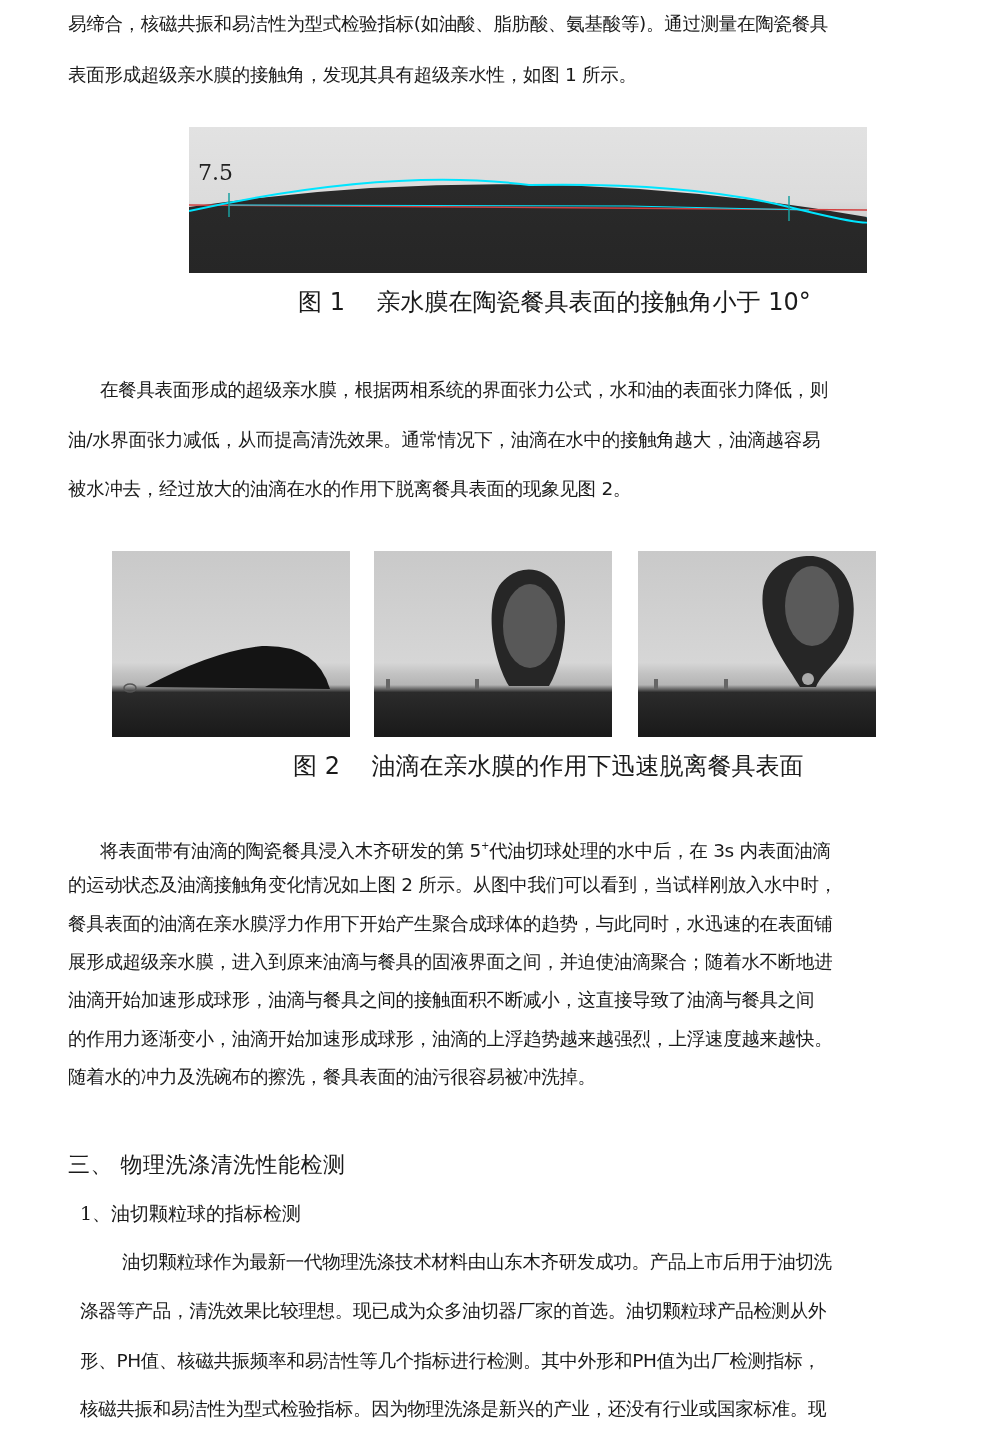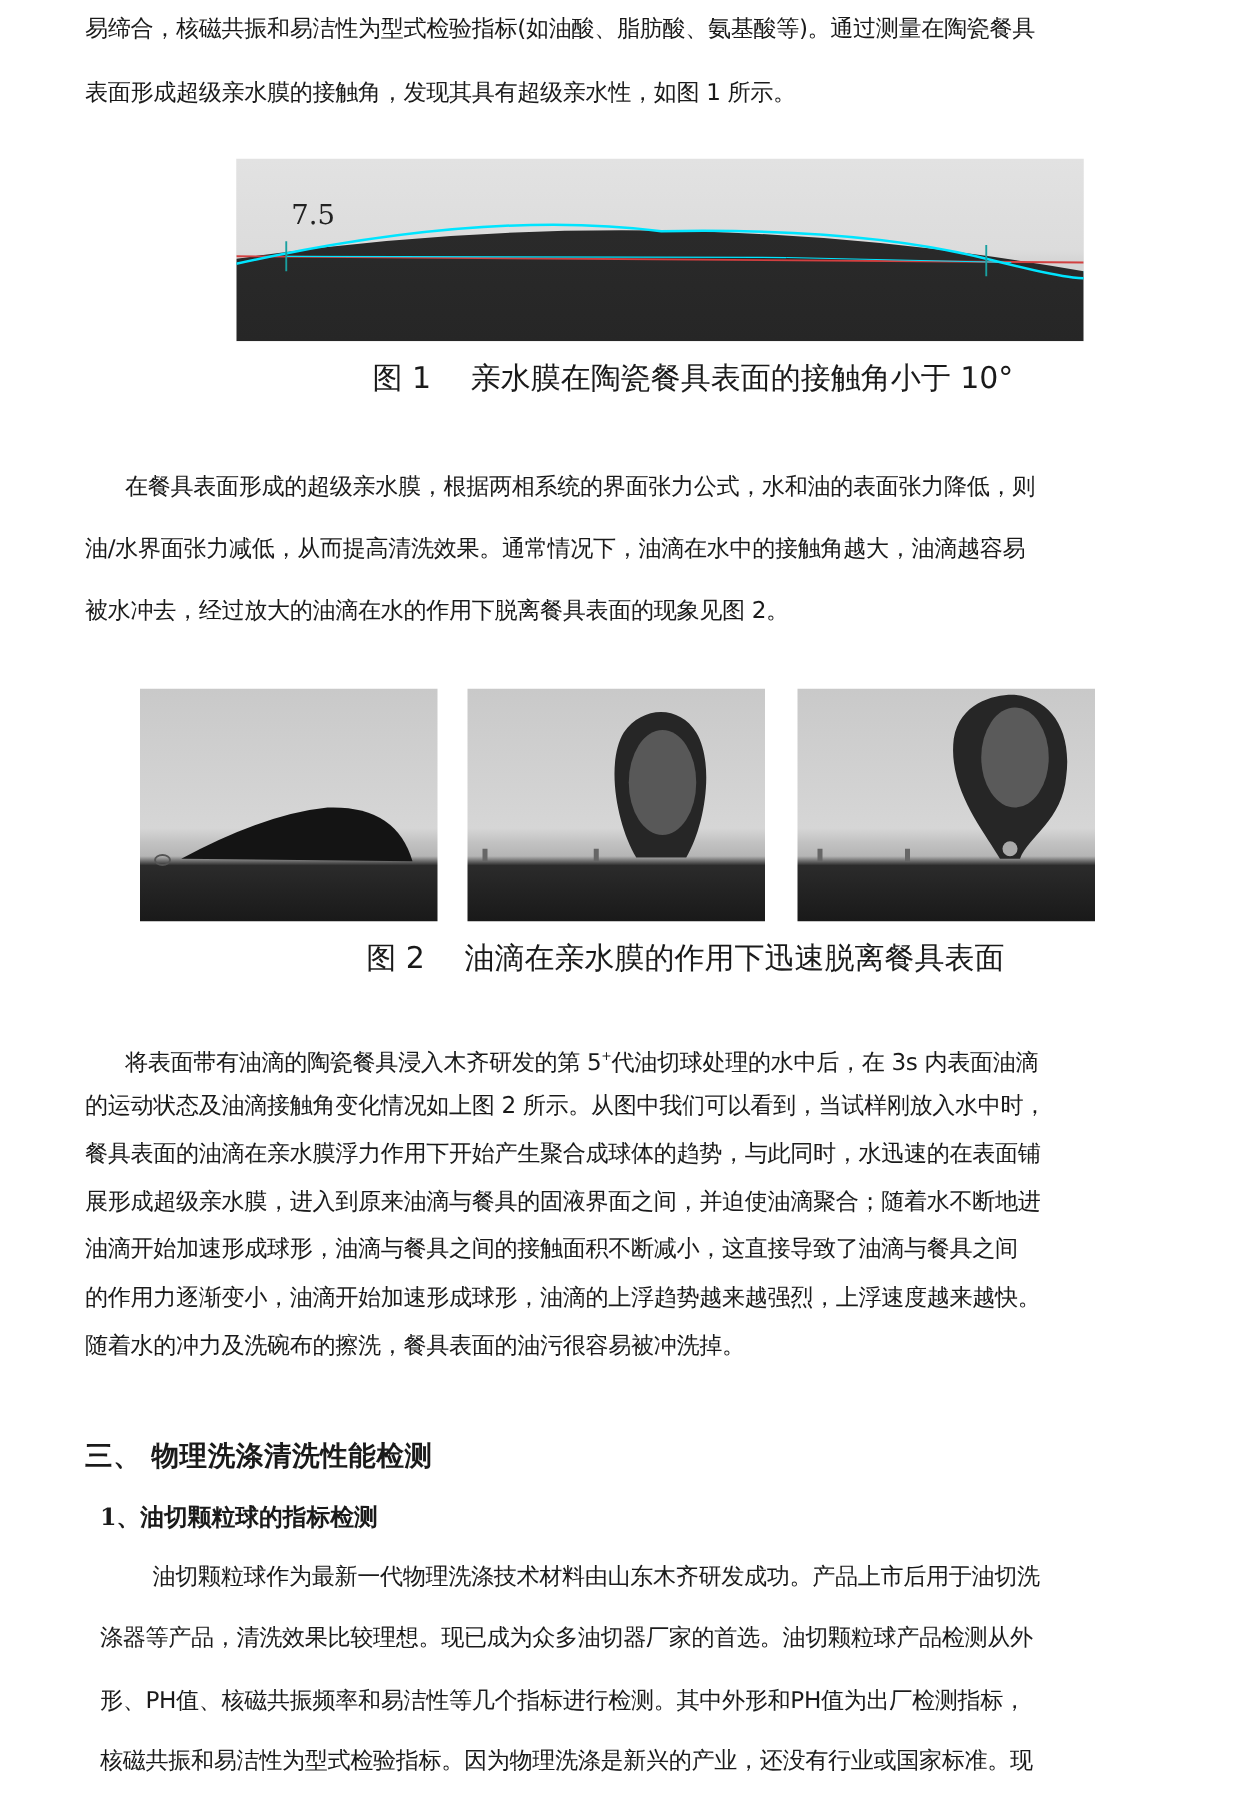--- a/index.html
+++ b/index.html
@@ -20,25 +20,25 @@
     position: absolute; left: 189px; top: 127px; width: 678px; height: 146px;
     background: linear-gradient(#e2e2e2 0%, #dcdcdc 50%, #d5d5d5 56%);
     overflow: hidden;
   }
   .fig2 {
     position: absolute; top: 551px; width: 238px; height: 186px; overflow: hidden;
     background: linear-gradient(#c9c9c9 0%, #d6d6d6 60%, #c2c2c2 66%, #b5b5b5 72%, #2b2b2b 76%, #191919 100%);
   }
   h2.h1 {
     position: absolute; left: 68px; top: 1150px; margin: 0;
-    font-size: 22px; font-weight: bold; white-space: nowrap; letter-spacing: 0.5px;
+    font-size: 22px; font-weight: normal; white-space: nowrap; letter-spacing: 0.5px;
   }
   h3.h2 {
     position: absolute; left: 80px; top: 1201px; margin: 0;
-    font-size: 19px; font-weight: bold; white-space: nowrap;
+    font-size: 19px; font-weight: normal; white-space: nowrap;
     font-family: "DejaVu Serif", "Liberation Serif", serif;
   }
   sup { font-size: 10px; vertical-align: 8px; }
 </style>
 </head>
 <body>
 
 <div class="line" style="top:12px">易缔合，核磁共振和易洁性为型式检验指标(如油酸、脂肪酸、氨基酸等)。通过测量在陶瓷餐具</div>
 <div class="line" style="top:63px">表面形成超级亲水膜的接触角，发现其具有超级亲水性，如图 1 所示。</div>
 
@@ -51,21 +51,21 @@
       </linearGradient>
     </defs>
     <path d="M0,80 Q339,30 678,90 L678,146 L0,146 Z" fill="url(#sub1)"></path>
     <line x1="0" y1="78" x2="678" y2="83" stroke="#d24040" stroke-width="1.5"></line>
     <path d="M0,84 Q200,40 340,58 Q500,55 600,80 T678,90" fill="none" stroke="#00e5ff" stroke-width="2"></path>
     <line x1="40" y1="78" x2="440" y2="79" stroke="#00e5ff" stroke-width="1"></line>
     <line x1="440" y1="79" x2="620" y2="83" stroke="#00e5ff" stroke-width="1"></line>
     <line x1="40" y1="66" x2="40" y2="90" stroke="#1aa0a0" stroke-width="1.5"></line>
     <line x1="600" y1="69" x2="600" y2="94" stroke="#1aa0a0" stroke-width="1.5"></line>
   </svg>
-  <span style="position:absolute;left:9px;top:33px;font-family:'DejaVu Serif','Liberation Serif',serif;font-size:22px;color:#222;margin-left:35px;">7.5</span>
+  <span style="position:absolute;left:9px;top:33px;font-family:'DejaVu Serif','Liberation Serif',serif;font-size:22px;color:#222;">7.5</span>
 </div>
 <div class="cap" style="left:298px;top:290px">图 1　 亲水膜在陶瓷餐具表面的接触角小于 10°</div>
 
 <div class="line" style="top:378px;left:100px">在餐具表面形成的超级亲水膜，根据两相系统的界面张力公式，水和油的表面张力降低，则</div>
 <div class="line" style="top:428px">油/水界面张力减低，从而提高清洗效果。通常情况下，油滴在水中的接触角越大，油滴越容易</div>
 <div class="line" style="top:477px">被水冲去，经过放大的油滴在水的作用下脱离餐具表面的现象见图 2。</div>
 
 <div class="fig2" style="left:112px">
   <svg width="238" height="186" viewBox="0 0 238 186">
     <path d="M33,136 Q100,100 150,95 Q205,93 218,138 Z" fill="#141414"></path>

